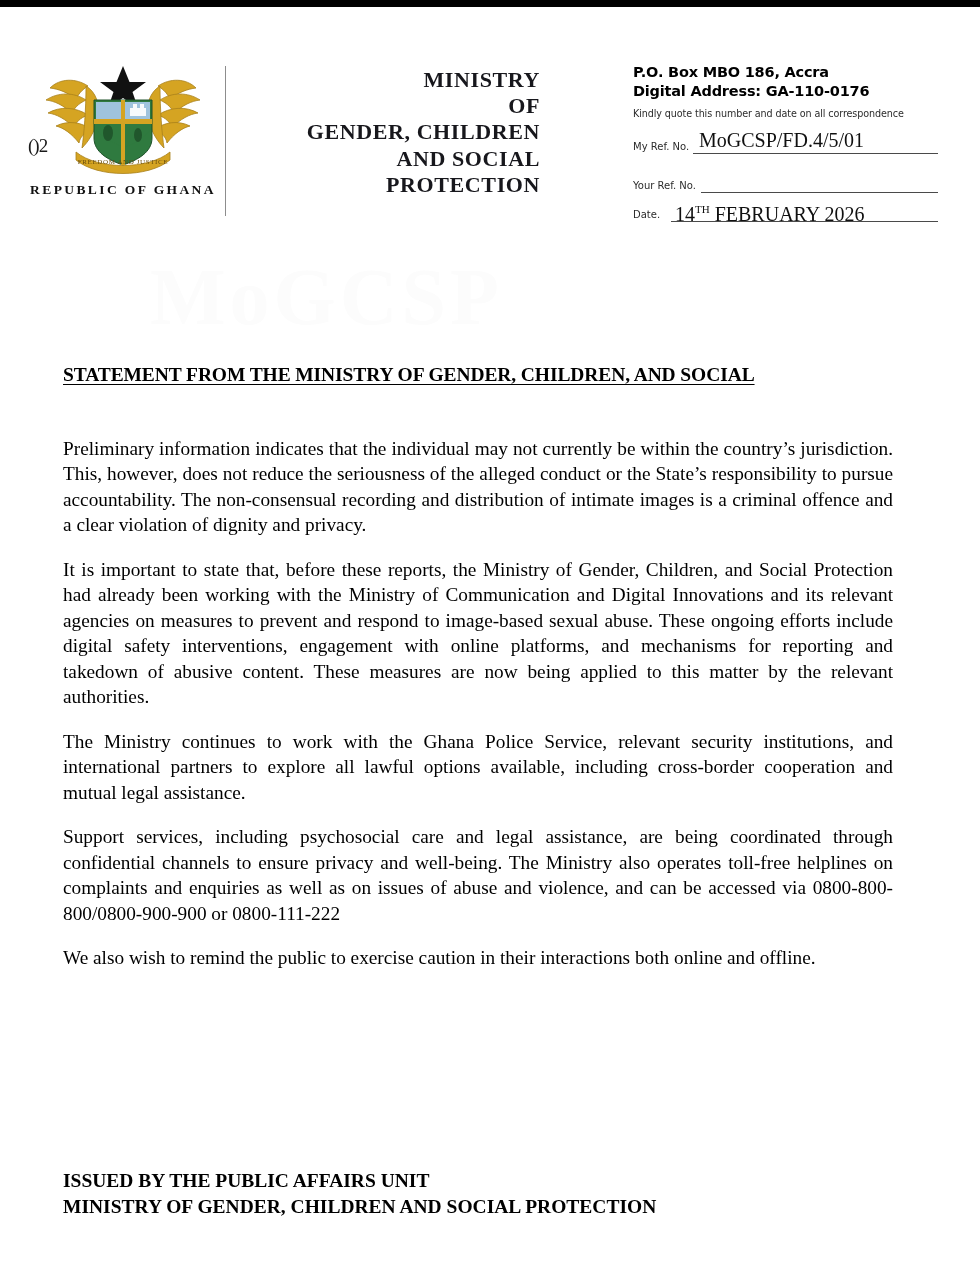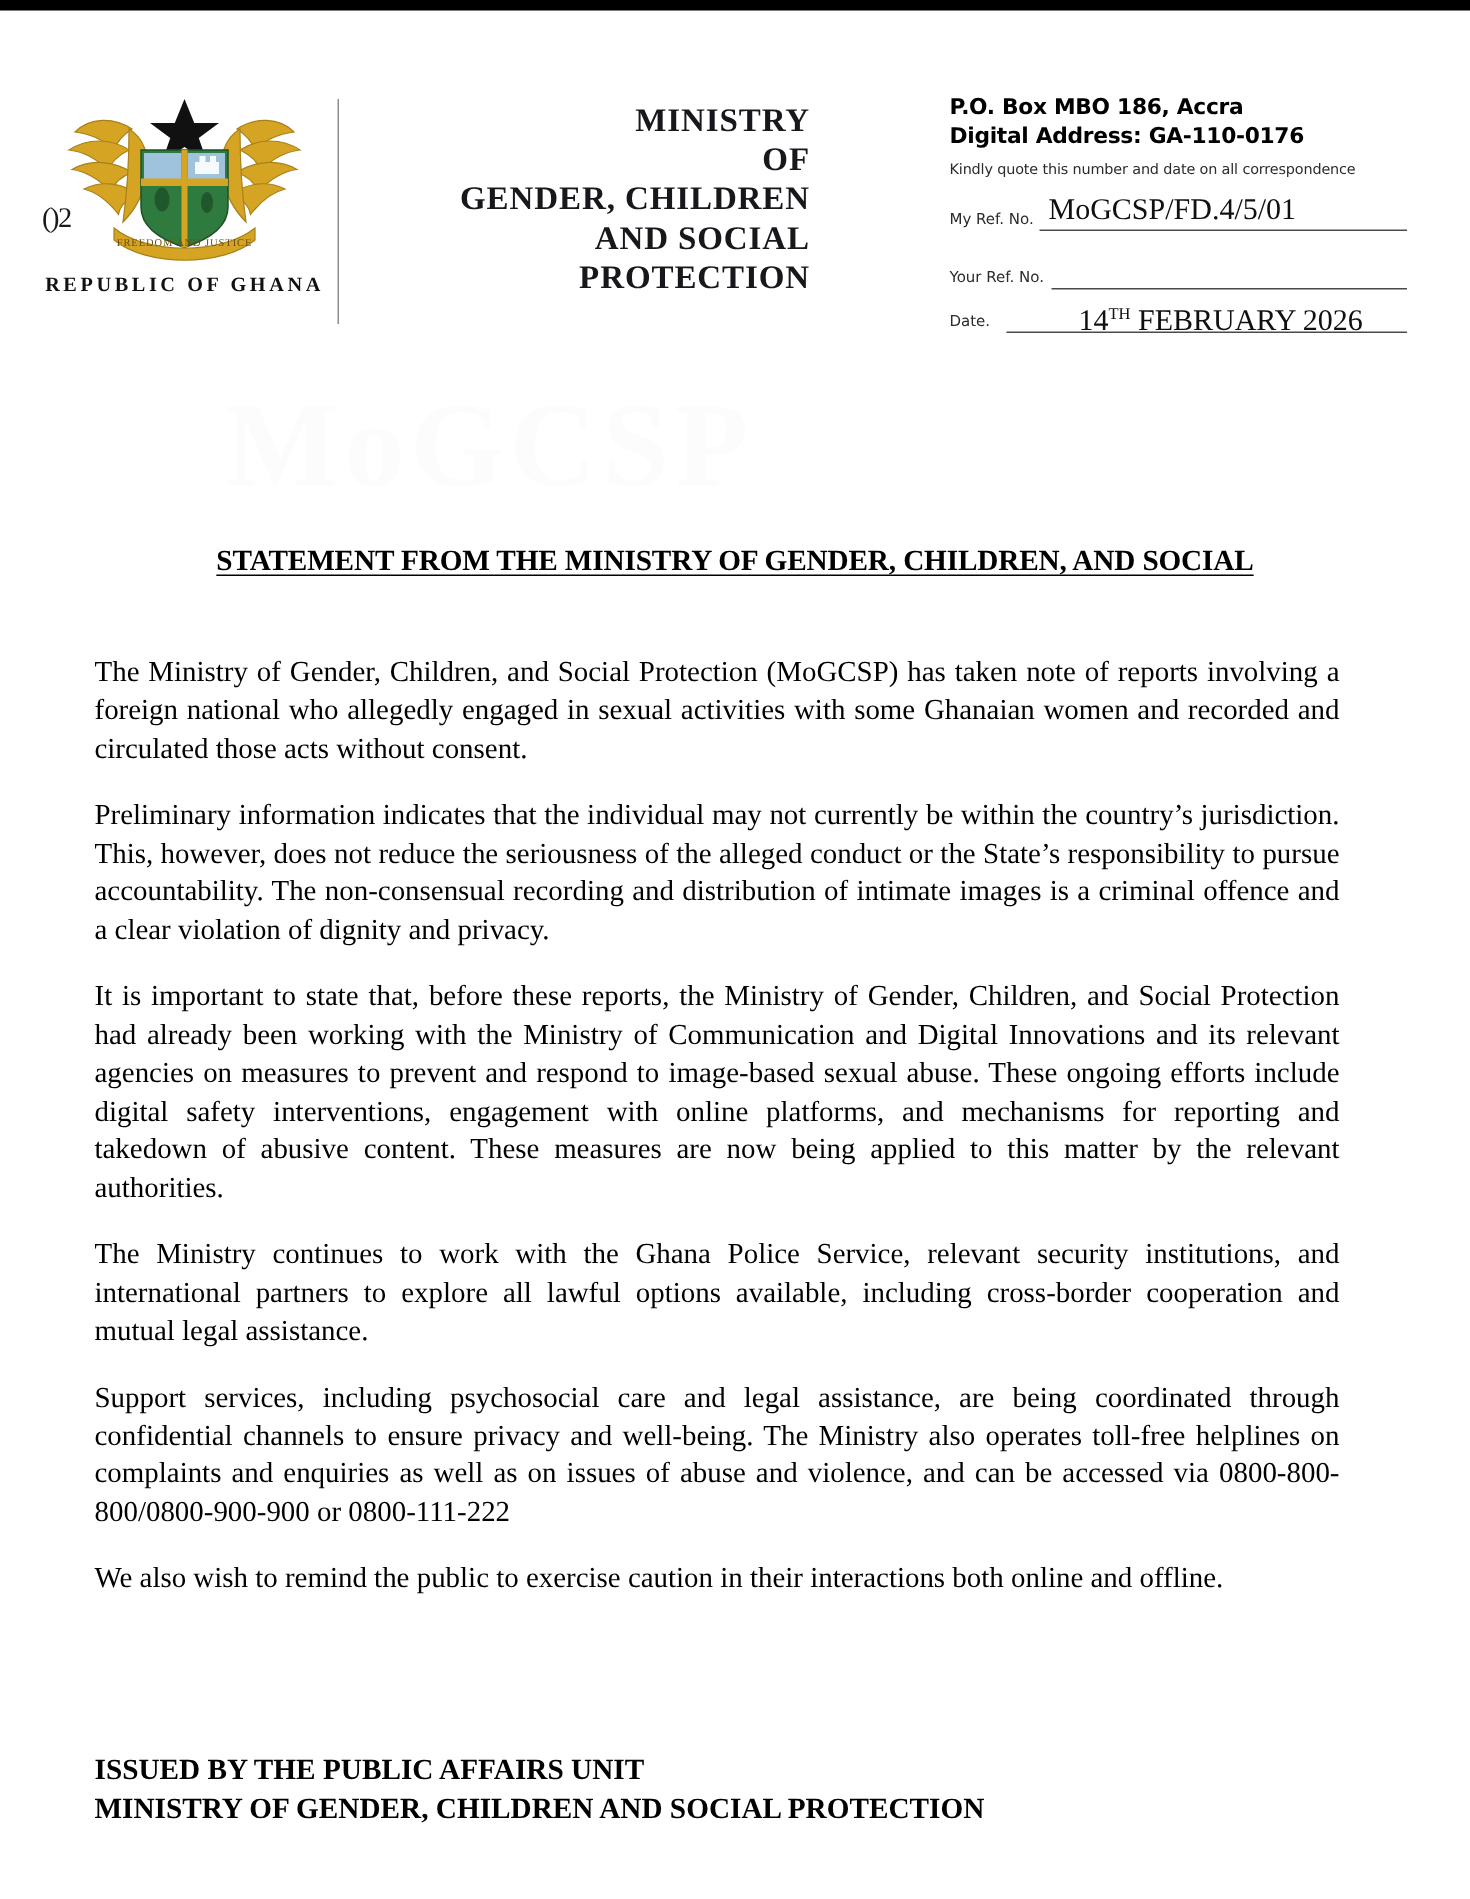--- a/index.html
+++ b/index.html
@@ -60,37 +60,37 @@
   .ref-rule { position:absolute; left:0; right:0; bottom:2px; height:1px; background:#4a4a4a; }
   .ref-rule.r1 { left:60px; }
   .ref-rule.r2 { left:68px; }
   .ref-rule.r3 { left:38px; }
   .ref-value {
     position:absolute; bottom:4px;
     font-family:"Liberation Serif", serif;
     font-size:20px; color:#101010; white-space:nowrap;
   }
   .ref-value.v-ref { left:66px; }
-  .ref-value.v-date { left:42px; bottom:-2px;margin-left:44px; }
+  .ref-value.v-date { left:42px; bottom:-2px; }
   .ref-value .sup { font-size:11px; vertical-align:super; }
   .row-yourref { margin-top:13px; }
   .row-date { margin-top:3px; }
 
   
   .watermark {
     position:absolute; left:150px; top:252px; width:560px; height:105px;
     font-family:"Liberation Serif", serif;
     font-weight:bold; font-size:80px; letter-spacing:4px;
     color:#fcfcfc; white-space:nowrap; overflow:hidden;
   }
 
   
   .doc-title {
     position:absolute; left:63px; top:362px; width:854px;
-    text-align:center;
+    text-align:left;
     font-family:"Liberation Serif", serif;
     font-weight:bold; font-size:19.5px; line-height:1.34;
     letter-spacing:-0.1px;
   }
   .doc-title span { text-decoration:underline; text-underline-offset:3px; }
 
   .body-copy { position:absolute; left:63px; top:436px; width:830px; }
   .para {
     font-family:"Liberation Serif", serif;
     font-size:19.3px; line-height:1.32;
@@ -200,21 +200,20 @@
 </div>
 
 <div class="watermark">MoGCSP</div>
 
 <div class="doc-title">
   <span>STATEMENT FROM THE MINISTRY OF GENDER, CHILDREN, AND SOCIAL</span>
   <br>
 </div>
 
 <div class="body-copy">
-  <p class="para">The Ministry of Gender, Children, and Social Protection (MoGCSP) has taken note of reports involving a foreign national who allegedly engaged in sexual activities with some Ghanaian women and recorded and circulated those acts without consent.</p>
   <p class="para">Preliminary information indicates that the individual may not currently be within the country’s jurisdiction. This, however, does not reduce the seriousness of the alleged conduct or the State’s responsibility to pursue accountability. The non-consensual recording and distribution of intimate images is a criminal offence and a clear violation of dignity and privacy.</p>
   <p class="para">It is important to state that, before these reports, the Ministry of Gender, Children, and Social Protection had already been working with the Ministry of Communication and Digital Innovations and its relevant agencies on measures to prevent and respond to image-based sexual abuse. These ongoing efforts include digital safety interventions, engagement with online platforms, and mechanisms for reporting and takedown of abusive content. These measures are now being applied to this matter by the relevant authorities.</p>
   <p class="para">The Ministry continues to work with the Ghana Police Service, relevant security institutions, and international partners to explore all lawful options available, including cross-border cooperation and mutual legal assistance.</p>
   <p class="para">Support services, including psychosocial care and legal assistance, are being coordinated through confidential channels to ensure privacy and well-being. The Ministry also operates toll-free helplines on complaints and enquiries as well as on issues of abuse and violence, and can be accessed via 0800-800-800/0800-900-900 or 0800-111-222</p>
   <p class="para last-free">We also wish to remind the public to exercise caution in their interactions both online and offline.</p>
 </div>
 
 <div class="signoff">
   <div>ISSUED BY THE PUBLIC AFFAIRS UNIT</div>
   <div>MINISTRY OF GENDER, CHILDREN AND SOCIAL PROTECTION</div>

